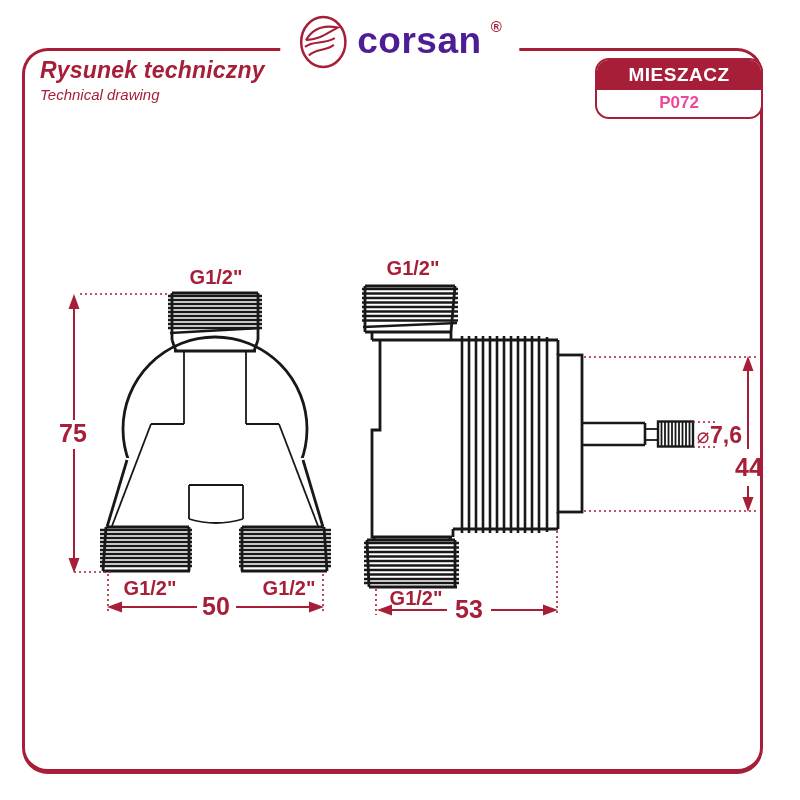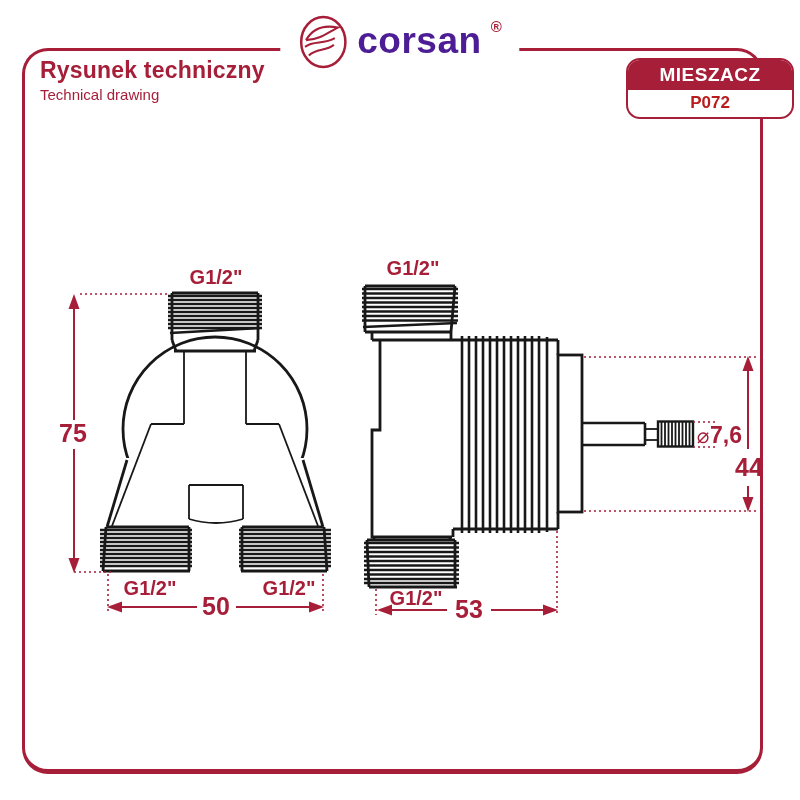--- a/index.html
+++ b/index.html
@@ -18,35 +18,35 @@
     background:#ffffff;padding:0 18px;height:64px;
     display:flex;align-items:flex-start;gap:9px;z-index:2;
   }
   .logo-icon{width:50px;height:56px;margin-top:2px;}
   .logo-word{
     color:#4c1d95;font-size:37px;font-weight:bold;letter-spacing:.5px;
     line-height:58px;
   }
   .logo-reg{color:#A61E38;font-size:15px;font-weight:bold;margin-top:6px;}
   
-  .title-block{position:absolute;left:40px;top:57px;z-index:2;}
+  .title-block{position:absolute;left:40px;top:57px;z-index:2;font-style:italic;}
   .title{color:#A61E38;font-size:23px;font-weight:600;letter-spacing:.2px;white-space:nowrap;}
   .subtitle{color:#A61E38;font-size:15px;font-weight:500;margin-top:2px;}
   
   .badge{
-    position:absolute;left:626px;top:58px;width:168px;z-index:2;
+    position:absolute;left:595px;top:58px;width:168px;z-index:2;
     border:2px solid #A61E38;border-radius:14px;overflow:hidden;
     background:#fff;box-sizing:border-box;
   }
   .badge-top{
     background:#A61E38;color:#ffffff;font-weight:bold;font-size:19px;
     text-align:center;padding:4px 0 4px;letter-spacing:.5px;
   }
   .badge-bottom{
-    color:#b91c1c;font-weight:bold;font-size:17px;text-align:center;
+    color:#ec4899;font-weight:bold;font-size:17px;text-align:center;
     padding:3px 0 4px;
   }
   
   .canvas{position:absolute;left:0;top:0;width:800px;height:800px;z-index:1;}
   .outline{stroke:#181818;stroke-width:2.8;fill:none;}
   .thin{stroke:#181818;stroke-width:1.8;fill:none;}
   .thread{stroke:#181818;stroke-width:2.4;fill:none;}
   .tick{stroke:#181818;stroke-width:2.6;fill:none;}
   .whitefill{fill:#ffffff;stroke:none;}
   .whiteoutline{fill:#ffffff;stroke:#181818;stroke-width:2.8;}

